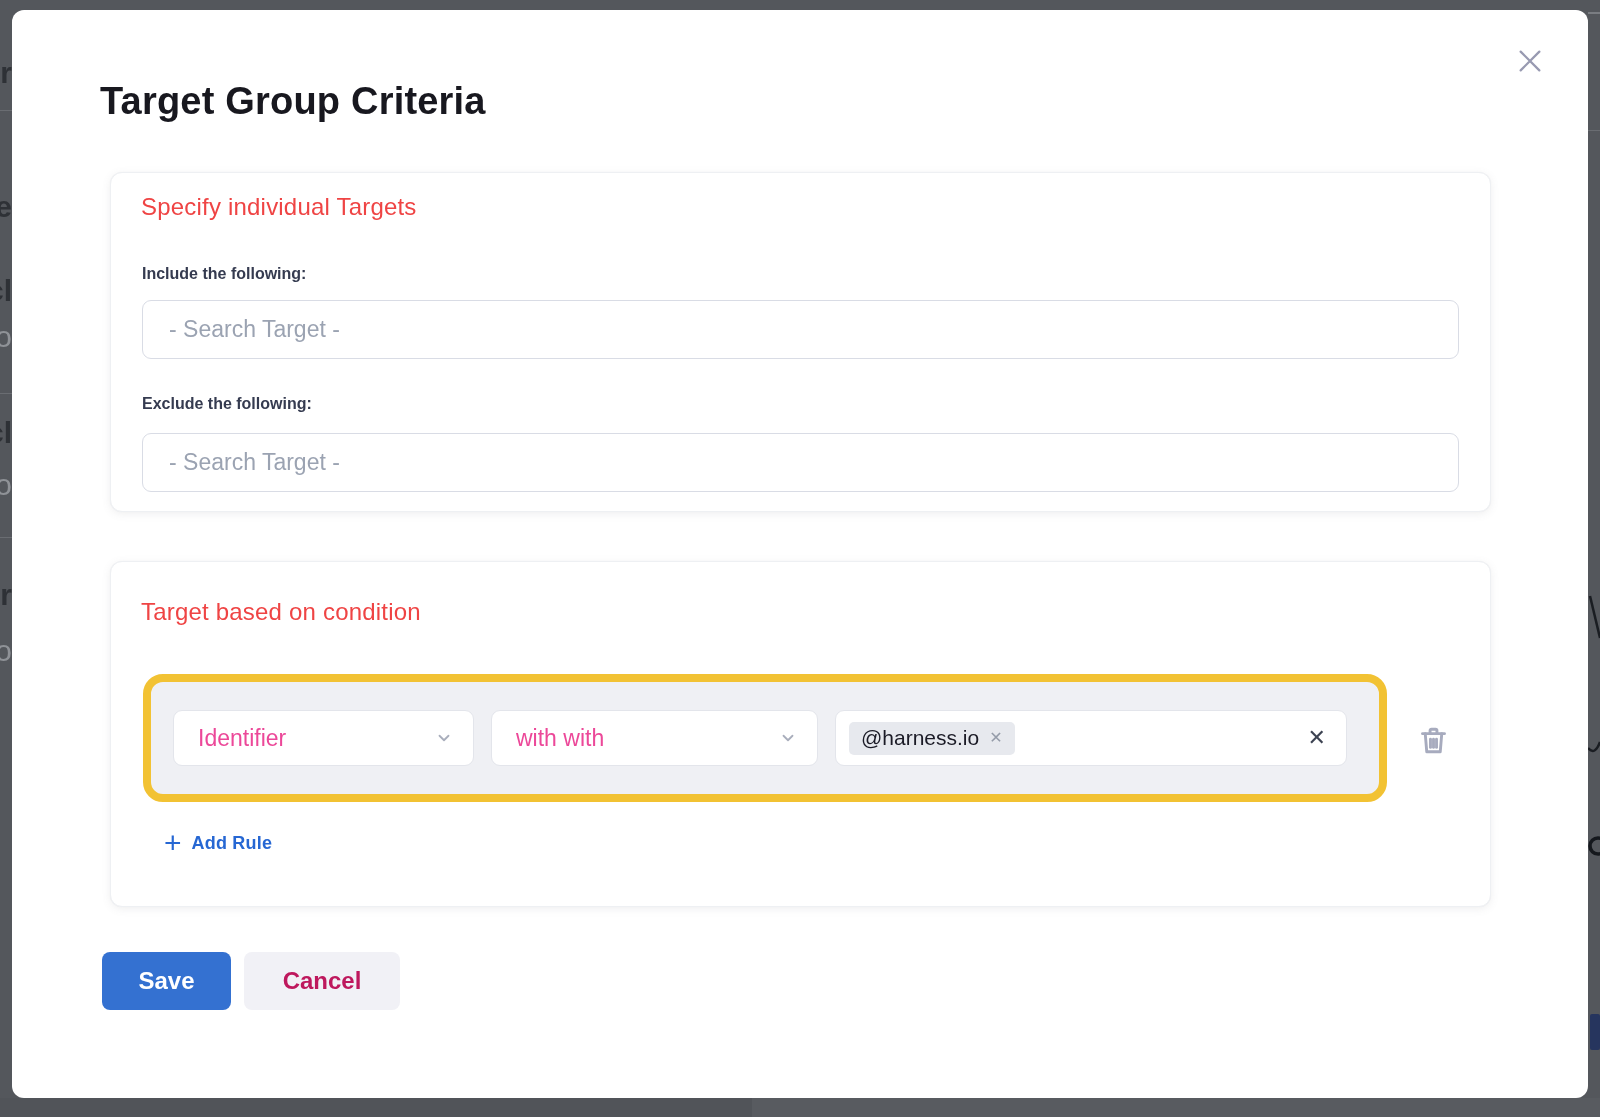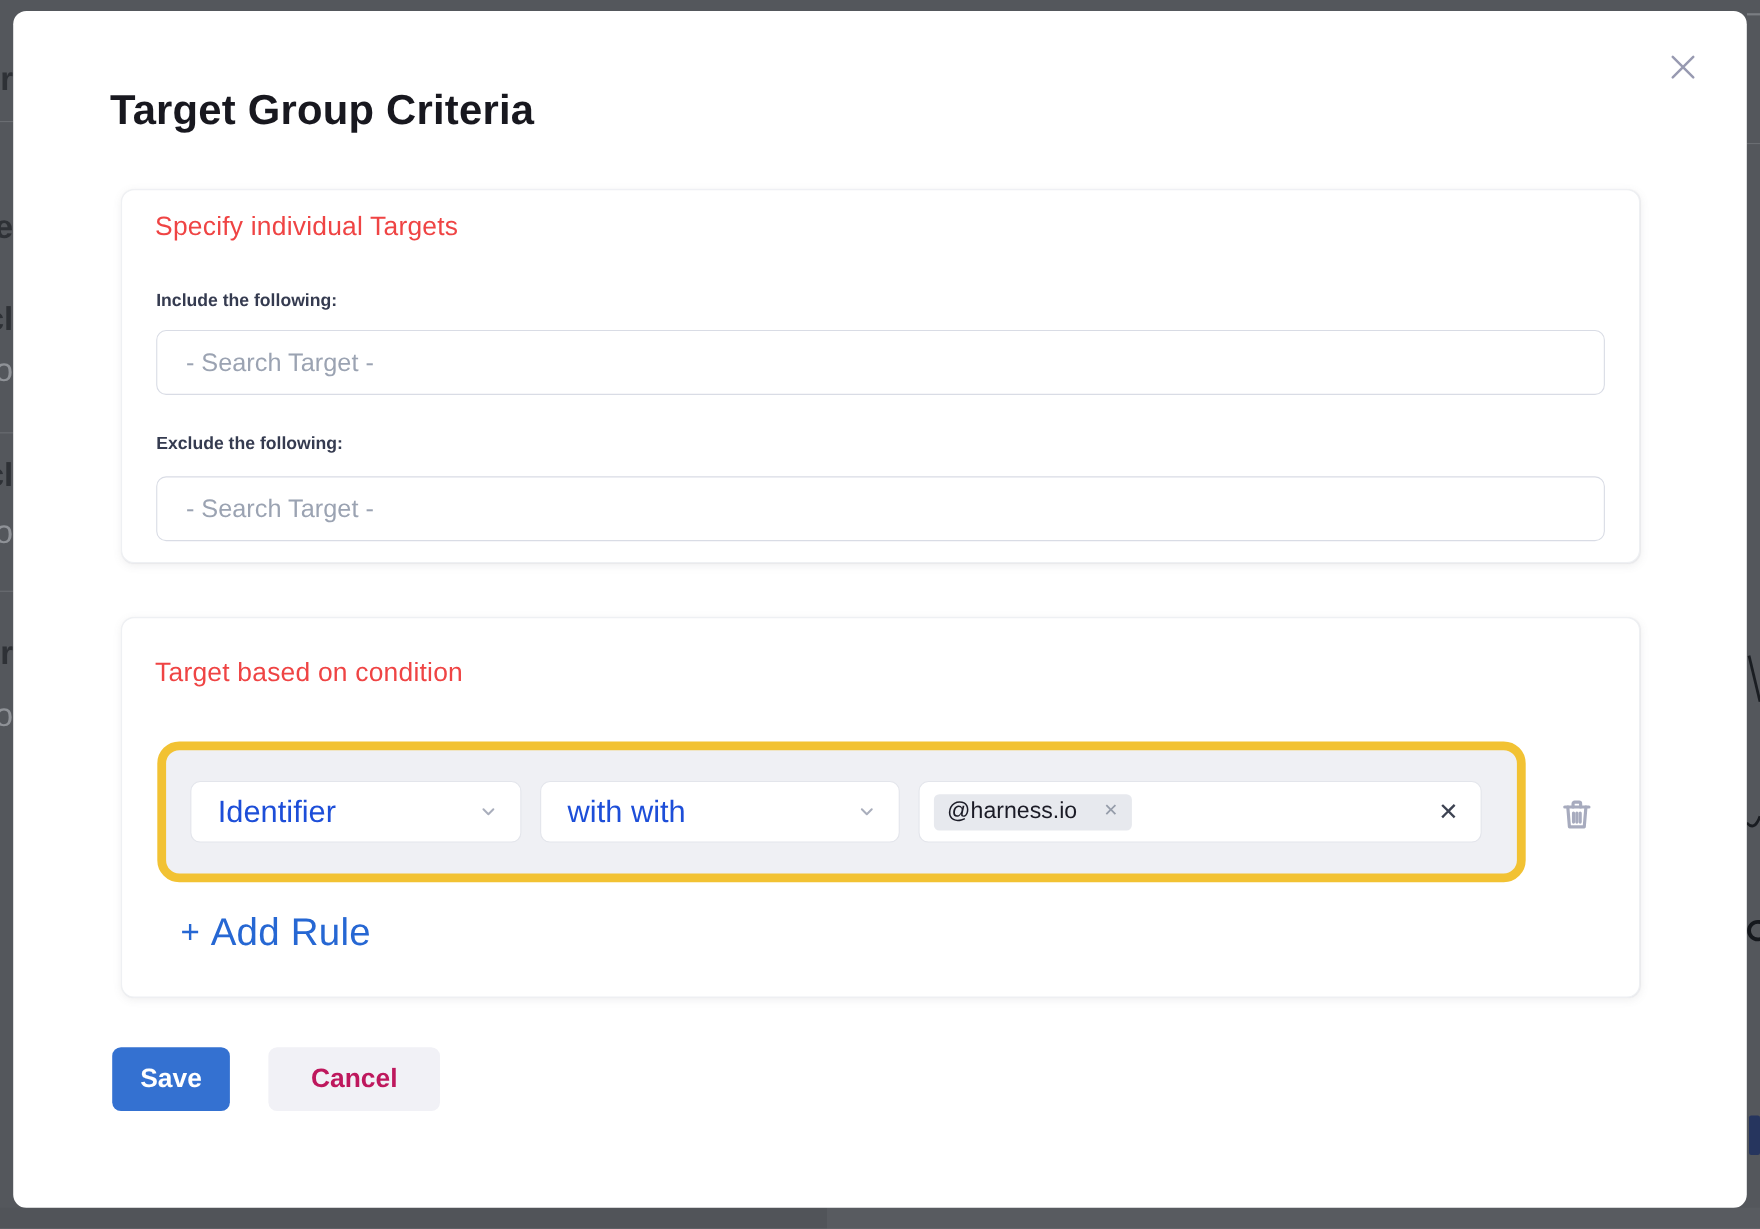--- a/index.html
+++ b/index.html
@@ -100,35 +100,35 @@
     padding: 0 22px; gap: 17px;
   }
   .select-box {
     height: 56px; background: #ffffff;
     border: 1px solid #e3e5eb; border-radius: 9px;
     display: flex; align-items: center; justify-content: space-between;
     padding: 0 20px 0 24px;
     cursor: pointer;
   }
   .select-box .select-value {
-    font-size: 28px; color: #1d4ed8;
+    font-size: 23px; color: #ec4899;
   }
   .sel-attribute { width: 301px; }
   .sel-operator  { width: 327px; }
 
   .tag-input {
     height: 56px; flex: 1; max-width: 512px; min-width: 0;
     background: #ffffff;
     border: 1px solid #e3e5eb; border-radius: 9px;
     display: flex; align-items: center;
     padding: 0 20px 0 13px;
     cursor: text;
   }
   .chip {
-    display: inline-flex; align-items: center; gap: 24px;
+    display: inline-flex; align-items: center; gap: 10px;
     height: 33px; padding: 0 12px;
     background: #e7e9ee; border-radius: 5px;
     font-size: 21px; color: #1b1b26;
     white-space: nowrap;
   }
   .chip-x {
     font-size: 16px; color: #959ca9; font-weight: 700;
     cursor: pointer; line-height: 1;
   }
   .tag-clear {
@@ -150,32 +150,32 @@
     position: absolute; left: 53px; top: 266px;
     display: flex; align-items: center; gap: 10px;
     background: transparent; border: none; cursor: pointer;
     font-family: "Liberation Sans", "DejaVu Sans", sans-serif;
     color: #2667d3;
   }
   .add-rule-btn .plus-glyph {
     font-size: 30px; font-weight: 500; line-height: 1;
   }
   .add-rule-btn .add-rule-text {
-    font-size: 35px; font-weight: 400; letter-spacing: 0.2px;
+    font-size: 18px; font-weight: 700; letter-spacing: 0.2px;
   }
 
   
   .btn {
     position: absolute; top: 942px; height: 58px;
     border: none; border-radius: 8px; cursor: pointer;
     font-family: "Liberation Sans", "DejaVu Sans", sans-serif;
     font-size: 24px; font-weight: 700;
     display: flex; align-items: center; justify-content: center;
   }
-  .btn-save   { left: 90px;  width: 107px; background: #3471d1; color: #ffffff; }
+  .btn-save   { left: 90px;  width: 129px; background: #3471d1; color: #ffffff; }
   .btn-cancel { left: 232px; width: 156px; background: #f1f1f6; color: #be185d; }
 </style>
 </head>
 <body>
 
 <div class="stage">
 
   <div class="bg-left-strip">
     <span class="bg-frag" style="top:58px;">er</span>
     <div class="bg-sep" style="top:110px;"></div>

